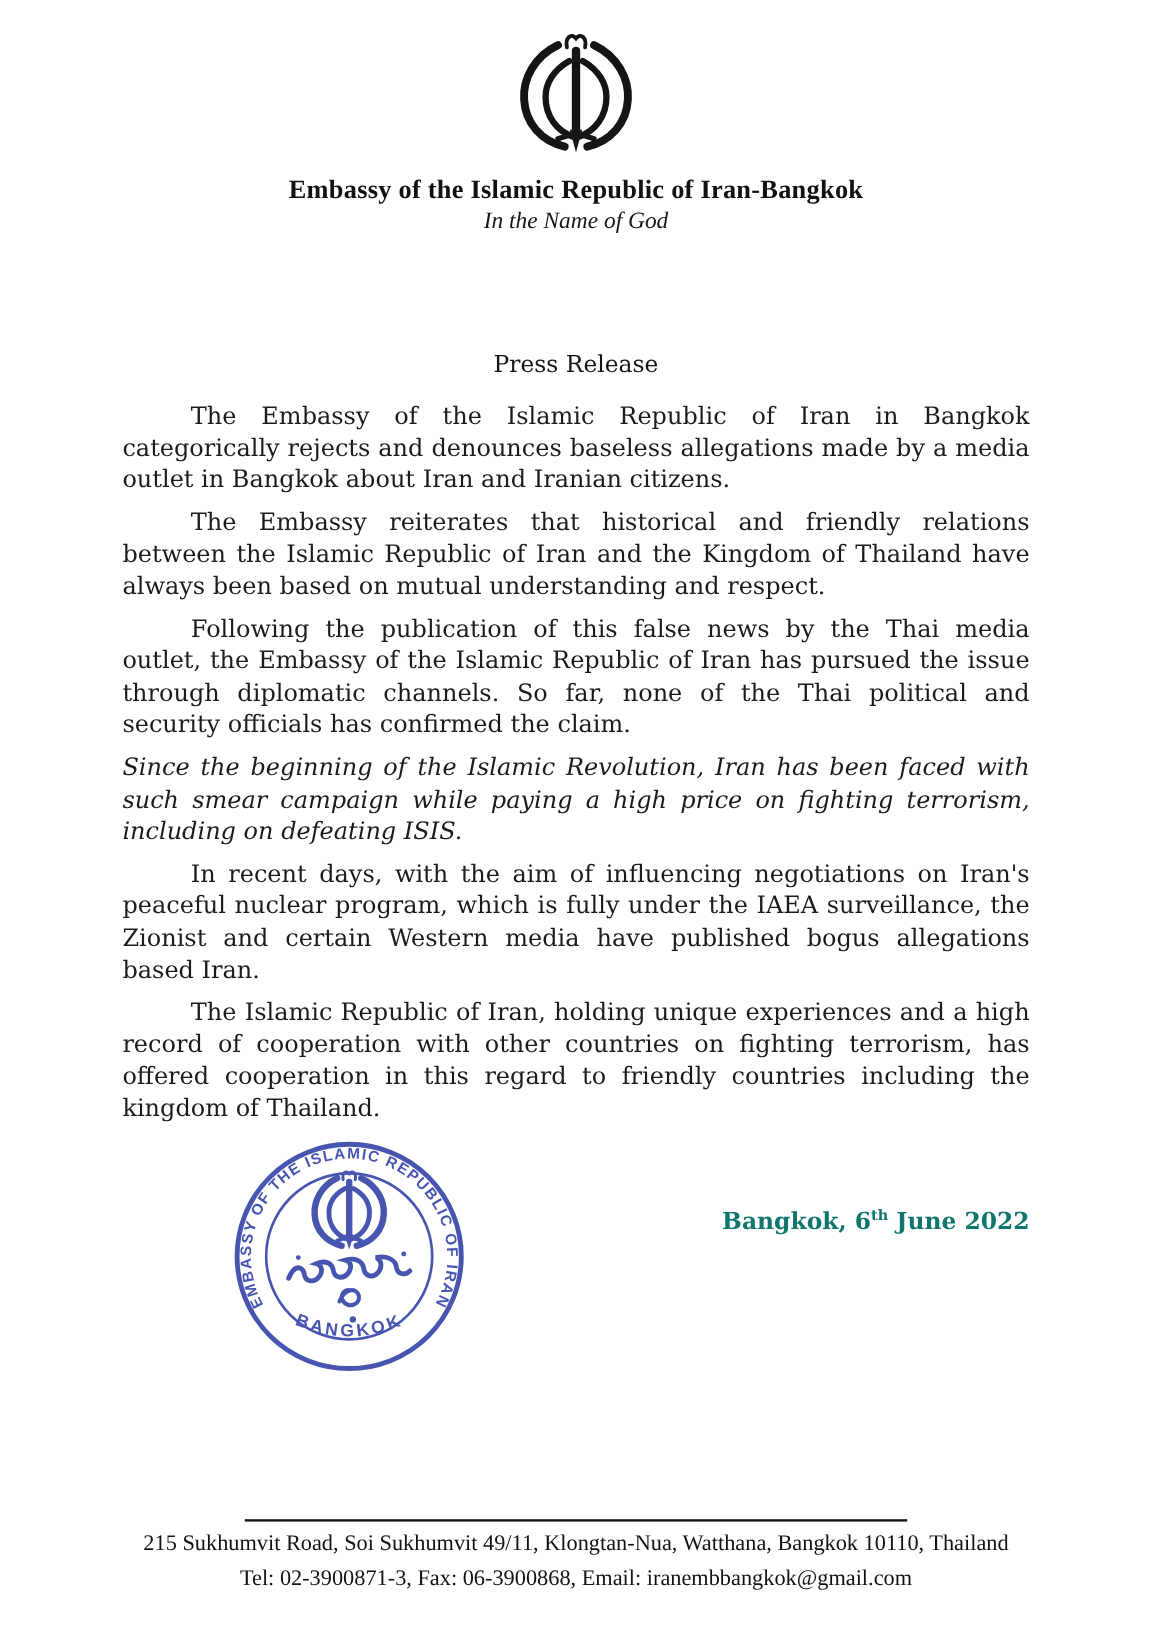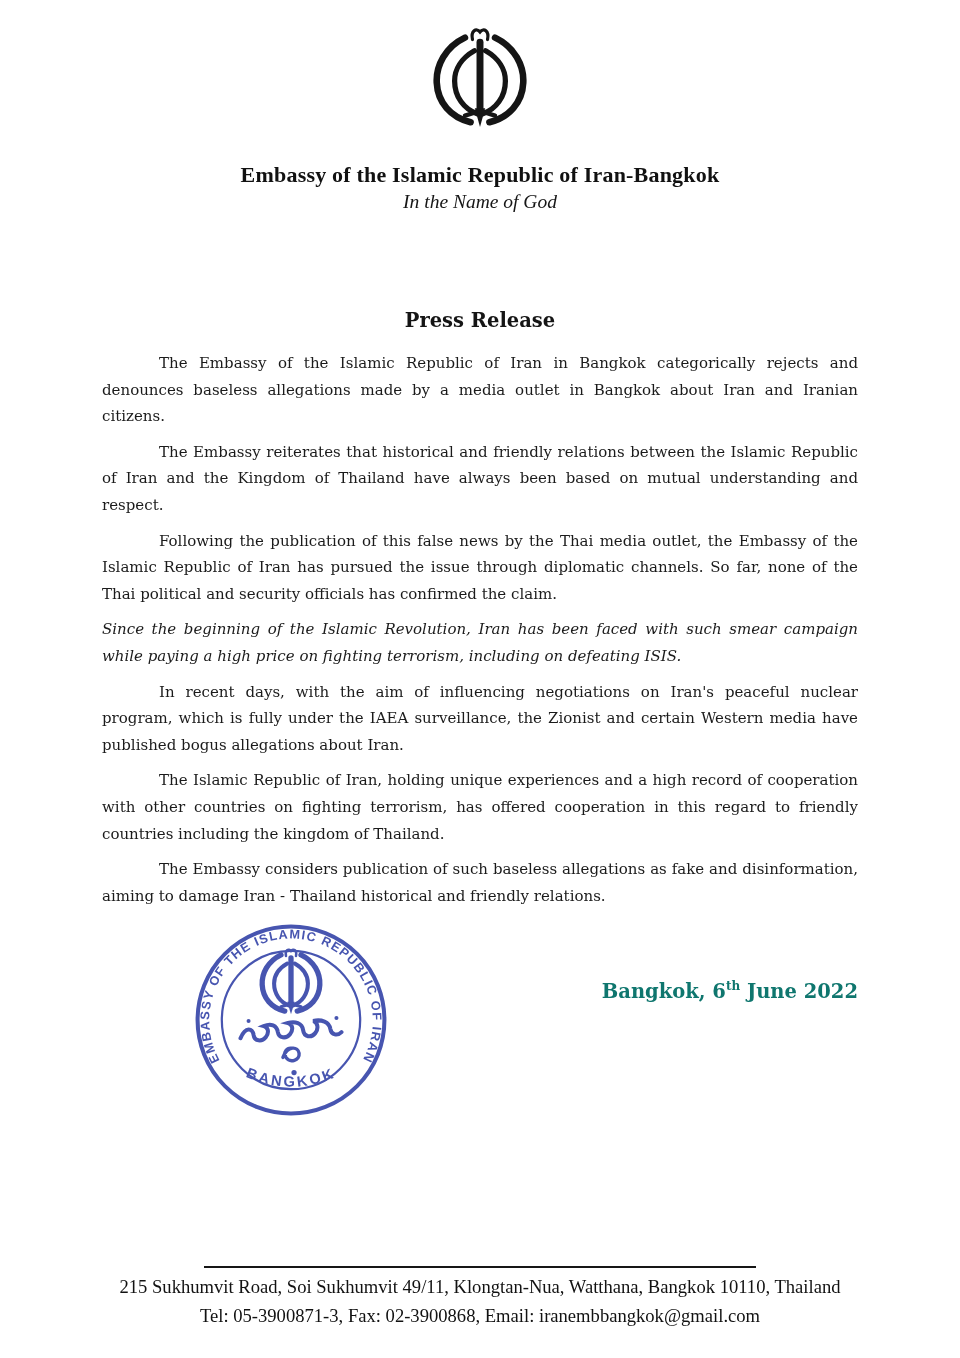--- a/index.html
+++ b/index.html
@@ -10,44 +10,44 @@
     height: 1358px;
     margin: 0 auto;
     background: #ffffff;
     overflow: hidden;
     font-family: "DejaVu Serif", serif;
     color: #1b1b1b;
   }
   .header { text-align: center; padding-top: 26px; }
   .emblem-top { display: inline-block; }
   .doc-title {
-    margin-top: 26px;
+    margin-top: 9px;
     font-family: "Liberation Serif", serif;
     font-weight: bold;
     font-size: 22px;
     letter-spacing: 0.2px;
     color: #111;
   }
   .doc-subtitle {
     margin-top: 3px;
     font-family: "Liberation Serif", serif;
     font-style: italic;
     font-size: 19.5px;
     color: #161616;
   }
   .pr-heading {
     margin-top: 96px;
     text-align: center;
-    font-weight: bold;
+    font-weight: normal;
     font-size: 19.5px;
     color: #151515;
   }
   .body {
     margin: 18px 102px 0 102px;
-    font-size: 15px;
+    font-size: 20px;
     line-height: 26.6px;
   }
   .body p {
     text-align: justify;
     text-indent: 57px;
     margin-bottom: 9px;
     color: #1b1b1b;
   }
   .body p.flush { text-indent: 0; font-style: italic; }
   .sign-row {
@@ -112,23 +112,22 @@
     <div class="doc-subtitle">In the Name of God</div>
   </div>
 
   <div class="pr-heading">Press Release</div>
 
   <div class="body">
     <p>The Embassy of the Islamic Republic of Iran in Bangkok categorically rejects and denounces baseless allegations made by a media outlet in Bangkok about Iran and Iranian citizens.</p>
     <p>The Embassy reiterates that historical and friendly relations between the Islamic Republic of Iran and the Kingdom of Thailand have always been based on mutual understanding and respect.</p>
     <p>Following the publication of this false news by the Thai media outlet, the Embassy of the Islamic Republic of Iran has pursued the issue through diplomatic channels. So far, none of the Thai political and security officials has confirmed the claim.</p>
     <p class="flush">Since the beginning of the Islamic Revolution, Iran has been faced with such smear campaign while paying a high price on fighting terrorism, including on defeating ISIS.</p>
-    <p>In recent days, with the aim of influencing negotiations on Iran's peaceful nuclear program, which is fully under the IAEA surveillance, the Zionist and certain Western media have published bogus allegations about Iran.</p>
+    <p>In recent days, with the aim of influencing negotiations on Iran's peaceful nuclear program, which is fully under the IAEA surveillance, the Zionist and certain Western media have published bogus allegations based Iran.</p>
     <p>The Islamic Republic of Iran, holding unique experiences and a high record of cooperation with other countries on fighting terrorism, has offered cooperation in this regard to friendly countries including the kingdom of Thailand.</p>
-    <p>The Embassy considers publication of such baseless allegations as fake and disinformation, aiming to damage Iran - Thailand historical and friendly relations.</p>
   </div>
 
   <div class="sign-row">
     <svg class="stamp" viewBox="0 0 200 192" style="color:#3a49ab;">
       <g fill="none" stroke="currentColor">
         <circle cx="100" cy="96" r="92.5" stroke-width="4"></circle>
         <circle cx="100" cy="96" r="68.5" stroke-width="2.2"></circle>
       </g>
 
       <path id="stamp-top-arc" d="M 38.5,149 A 81 81 0 1 1 161.5,149" fill="none" stroke="none"></path>
@@ -160,16 +159,16 @@
         <circle cx="58" cy="97" r="2" fill="currentColor" stroke="none"></circle>
         <circle cx="145" cy="94" r="2" fill="currentColor" stroke="none"></circle>
       </g>
     </svg>
     <div class="dateline"><span>Bangkok, 6</span><sup>th</sup><span> June 2022</span></div>
   </div>
 
   <div class="footer">
     <div class="footer-rule"></div>
     <div class="footer-line">215 Sukhumvit Road, Soi Sukhumvit 49/11, Klongtan-Nua, Watthana, Bangkok 10110, Thailand</div>
-    <div class="footer-line">Tel: 05-3900871-3, Fax: 02-3900868, Email: iranembbangkok@gmail.com</div>
+    <div class="footer-line">Tel: 02-3900871-3, Fax: 06-3900868, Email: iranembbangkok@gmail.com</div>
   </div>
 
 </div>
 
 </body></html>

